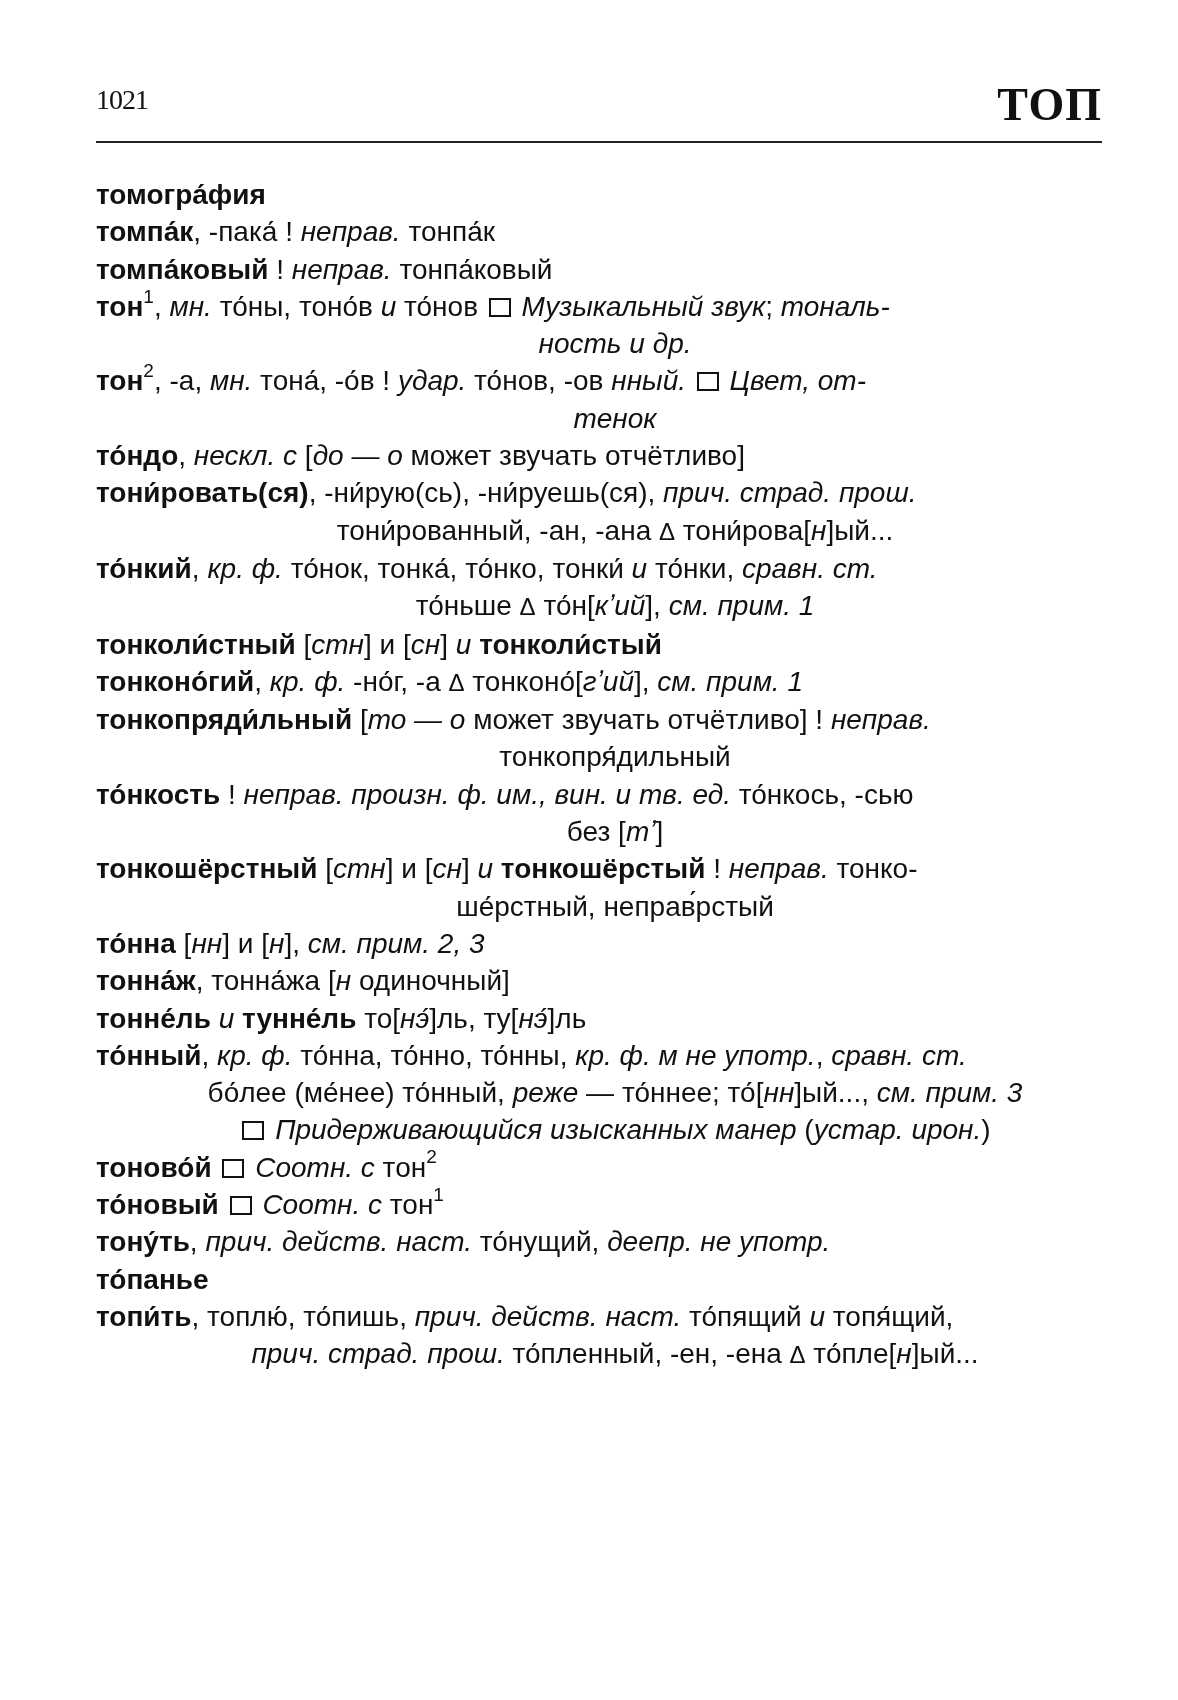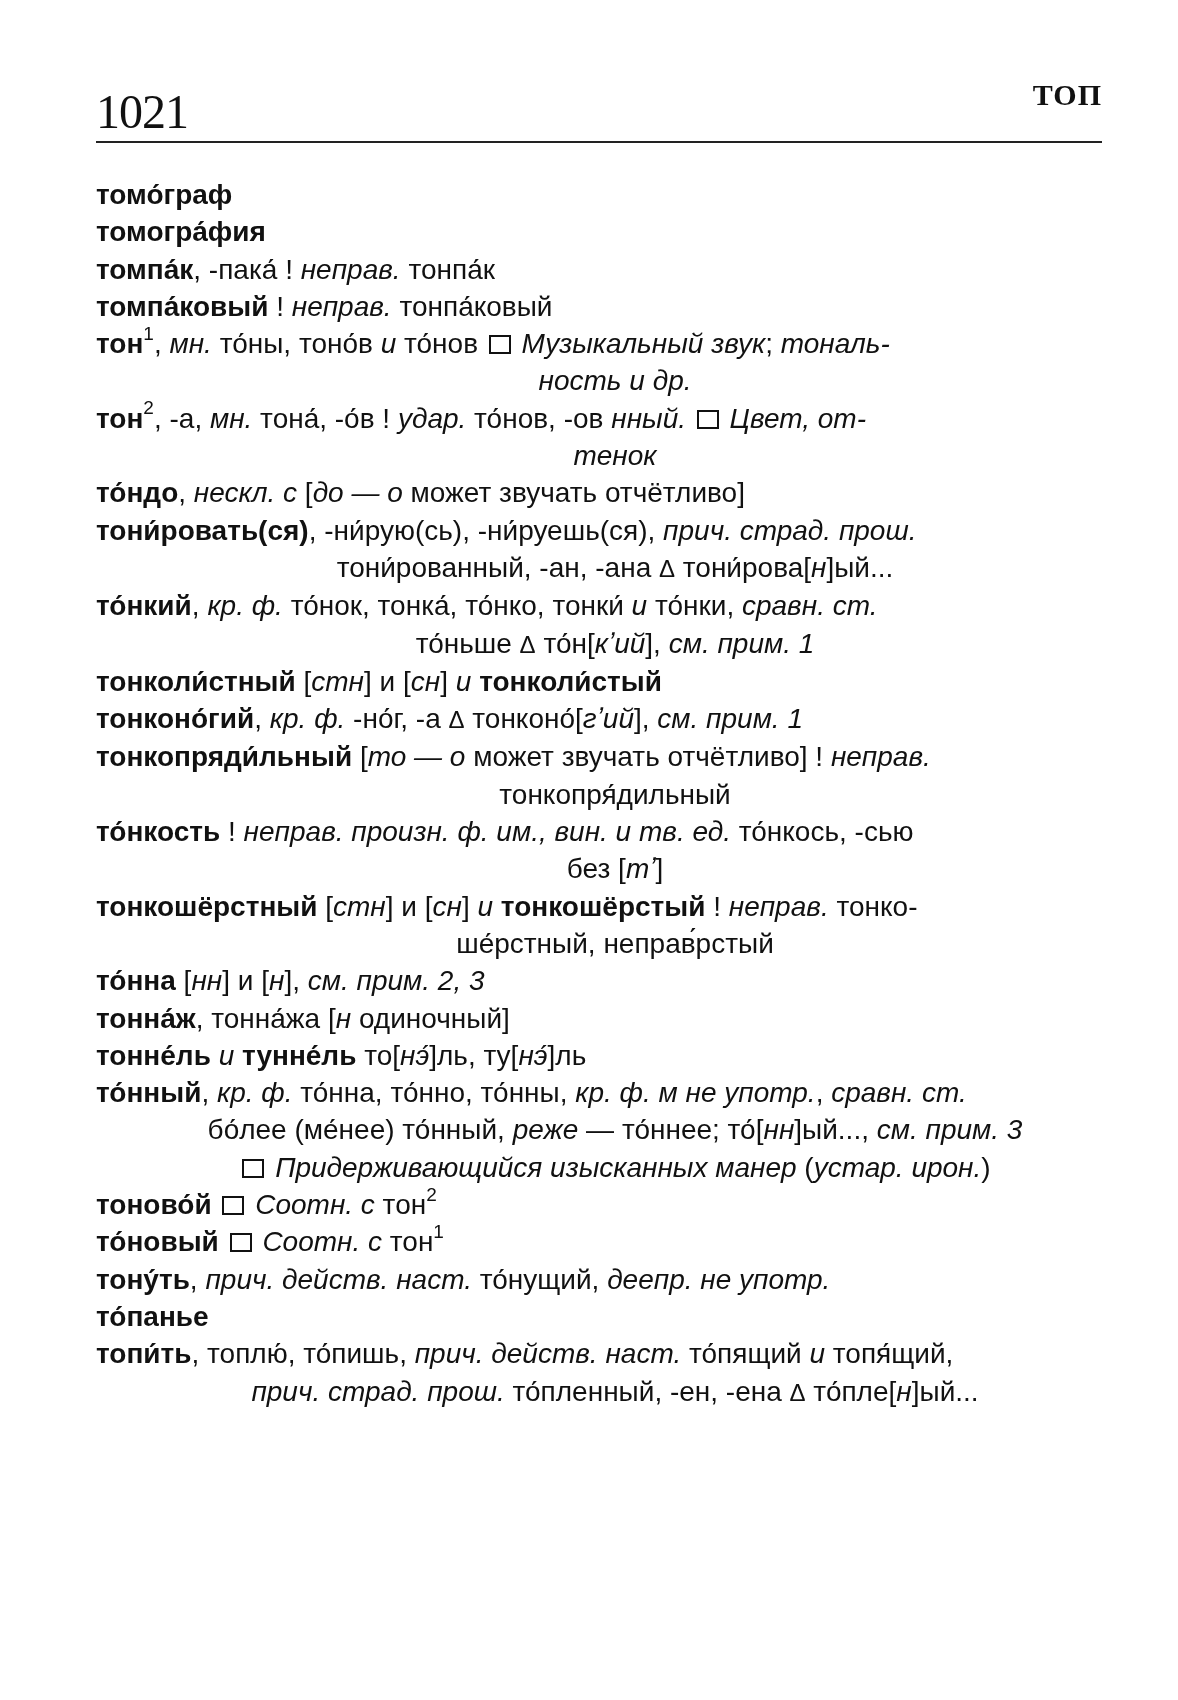--- a/index.html
+++ b/index.html
@@ -1,20 +1,20 @@
 <!DOCTYPE html>
 <html><head>
 <meta charset="utf-8">
 <style>
   html, body { margin: 0; padding: 0; background: #ffffff; }
   body { width: 1178px; height: 1700px; position: relative; overflow: hidden; color: #111; }
   .page { position: absolute; left: 96px; top: 0; width: 1006px; }
   .header { position: absolute; top: 78px; left: 0; width: 1006px; height: 60px; }
-  .page-num { position: absolute; left: 0; top: 6px; font-family: "Liberation Serif", serif; font-size: 48px; letter-spacing: -1px; }
-  .running-head { position: absolute; right: 0; top: 0; font-family: "Liberation Serif", serif; font-weight: bold; font-size: 30px; letter-spacing: 1px; }
+  .page-num { position: absolute; left: 0; top: 6px; font-family: "Liberation Serif", serif; font-size: 28px; letter-spacing: -1px; }
+  .running-head { position: absolute; right: 0; top: 0; font-family: "Liberation Serif", serif; font-weight: bold; font-size: 46px; letter-spacing: 1px; }
   .rule { position: absolute; left: 0; top: 63px; width: 1006px; height: 2px; background: #222; }
   .entries { position: absolute; top: 176px; left: 0; width: 1006px;
     font-family: "Liberation Sans Narrow", "Liberation Sans", sans-serif; font-size: 28px; line-height: 37.3px; }
   .entry { padding-left: 32px; text-indent: -32px; margin: 0; }
   .hw { font-weight: bold; }
   .it { font-style: italic; }
   sup { font-size: 19px; line-height: 0; position: relative; top: -3px; vertical-align: super; }
   .box { display: inline-block; width: 22px; height: 19px; border: 2px solid #111; box-sizing: border-box; vertical-align: -1px; margin: 0 3px; }
   .tri { font-size: 24px; }
   .line { white-space: nowrap; display: block; }
@@ -23,23 +23,20 @@
 </head>
 <body>
 
 <div class="page">
   <div class="header">
     <span class="page-num">1021</span>
     <span class="running-head">ТОП</span>
     <div class="rule"></div>
   </div>
   <div class="entries" id="entries">
-      <div class="entry">
-        <span class="line"><span class="hw">томо́граф</span></span>
-      </div>
       <div class="entry">
         <span class="line"><span class="hw">томогра́фия</span></span>
       </div>
       <div class="entry">
         <span class="line"><span class="hw">томпа́к</span>, -пака́ ! <span class="it">неправ.</span> тонпа́к</span>
       </div>
       <div class="entry">
         <span class="line"><span class="hw">томпа́ковый</span> ! <span class="it">неправ.</span> тонпа́ковый</span>
       </div>
       <div class="entry">

